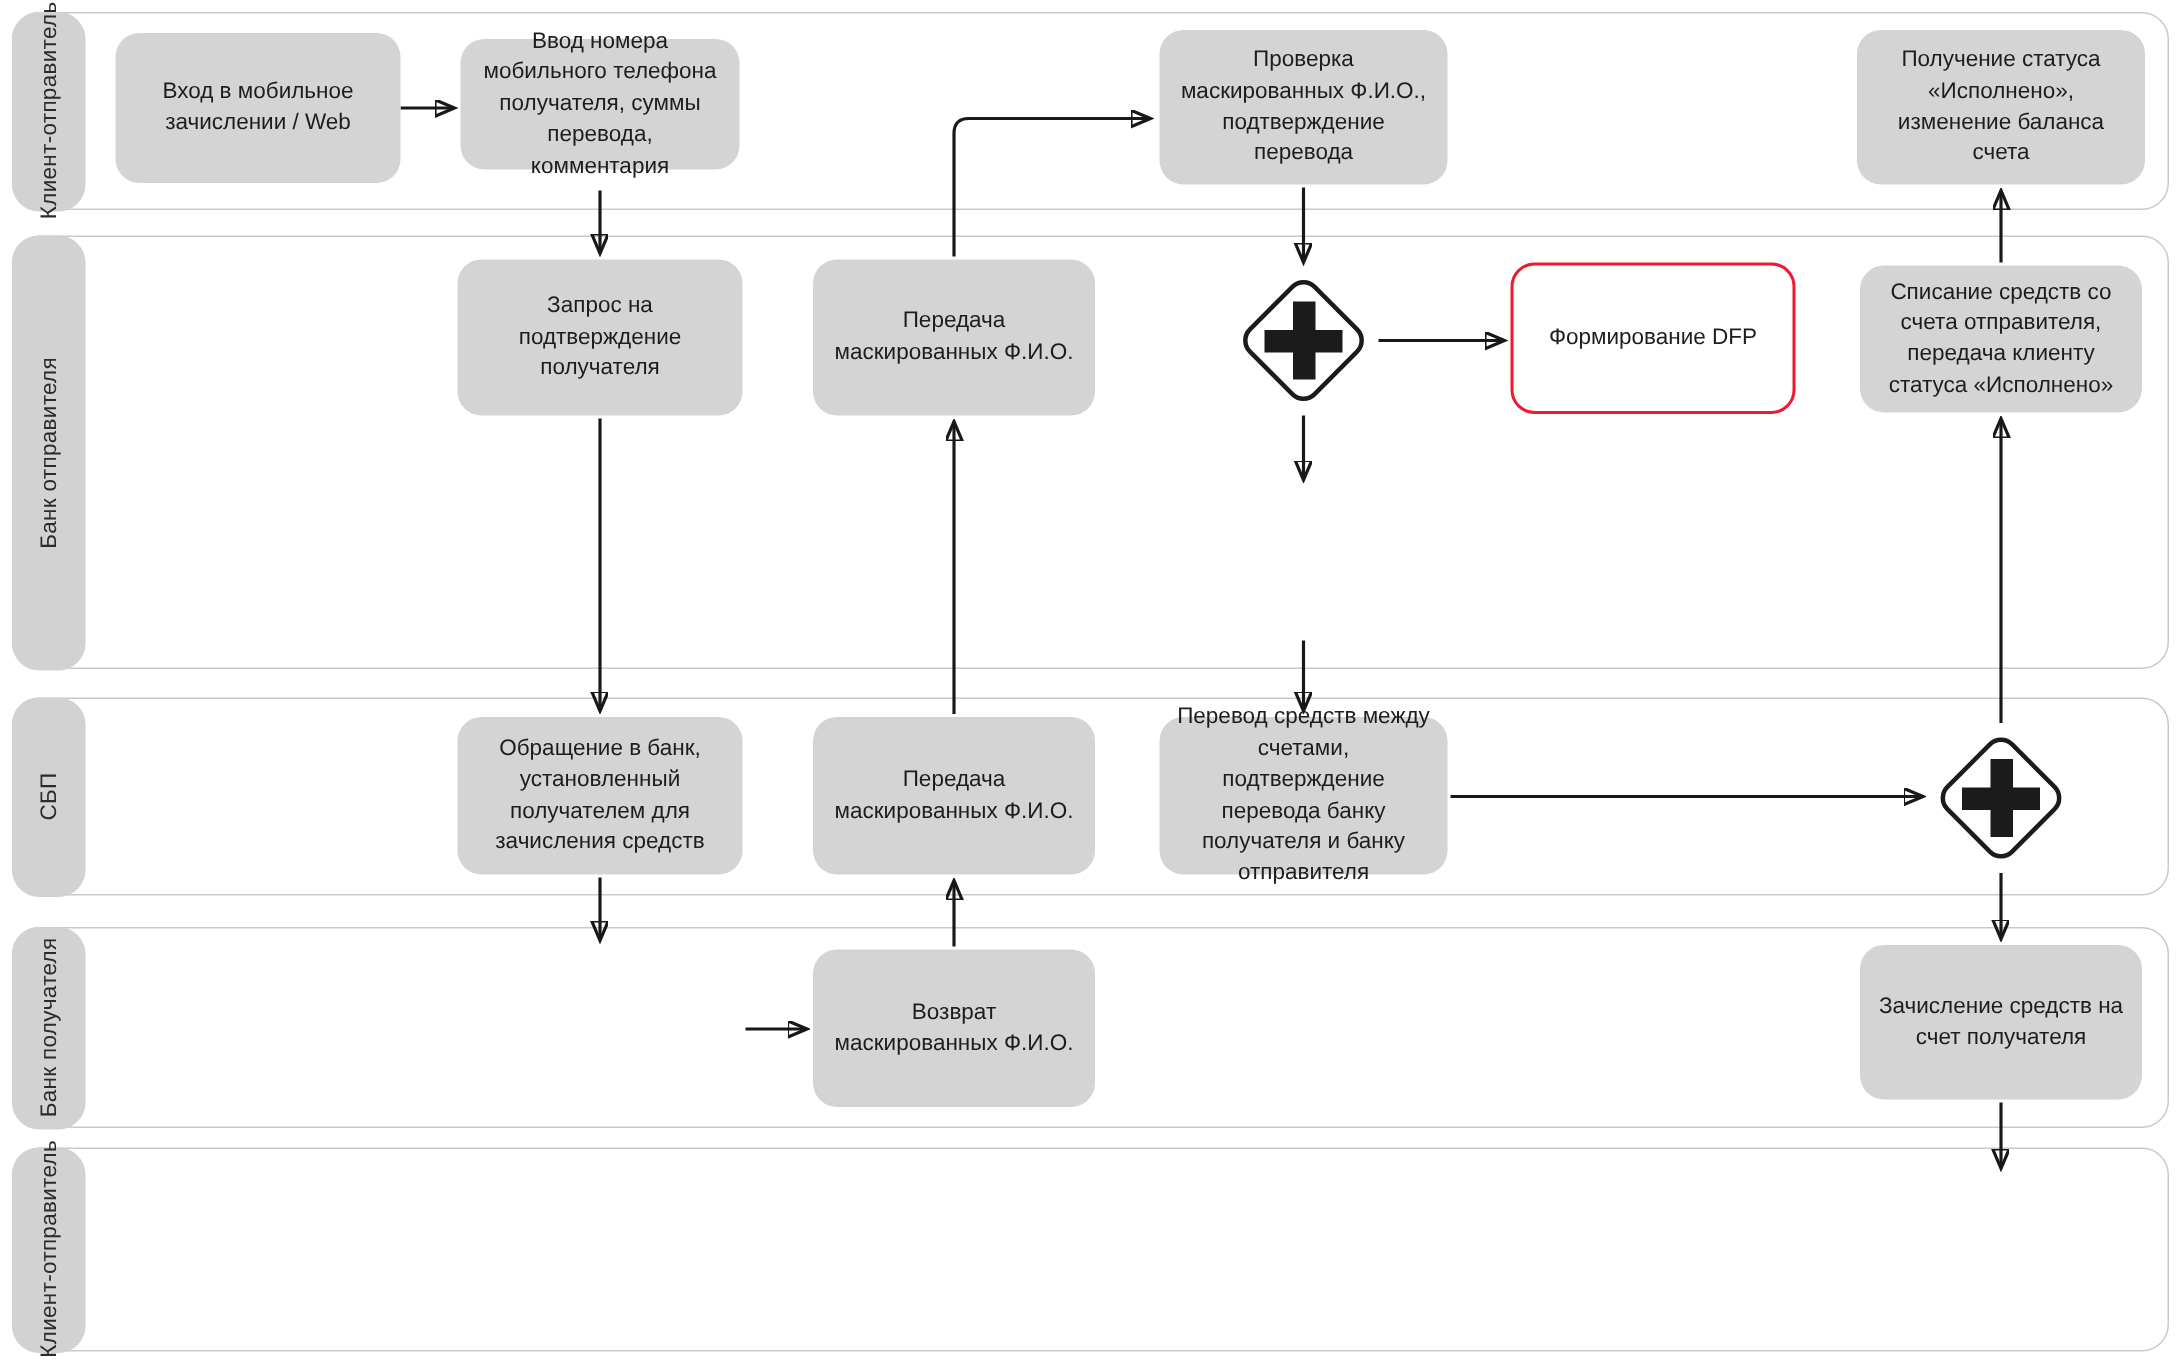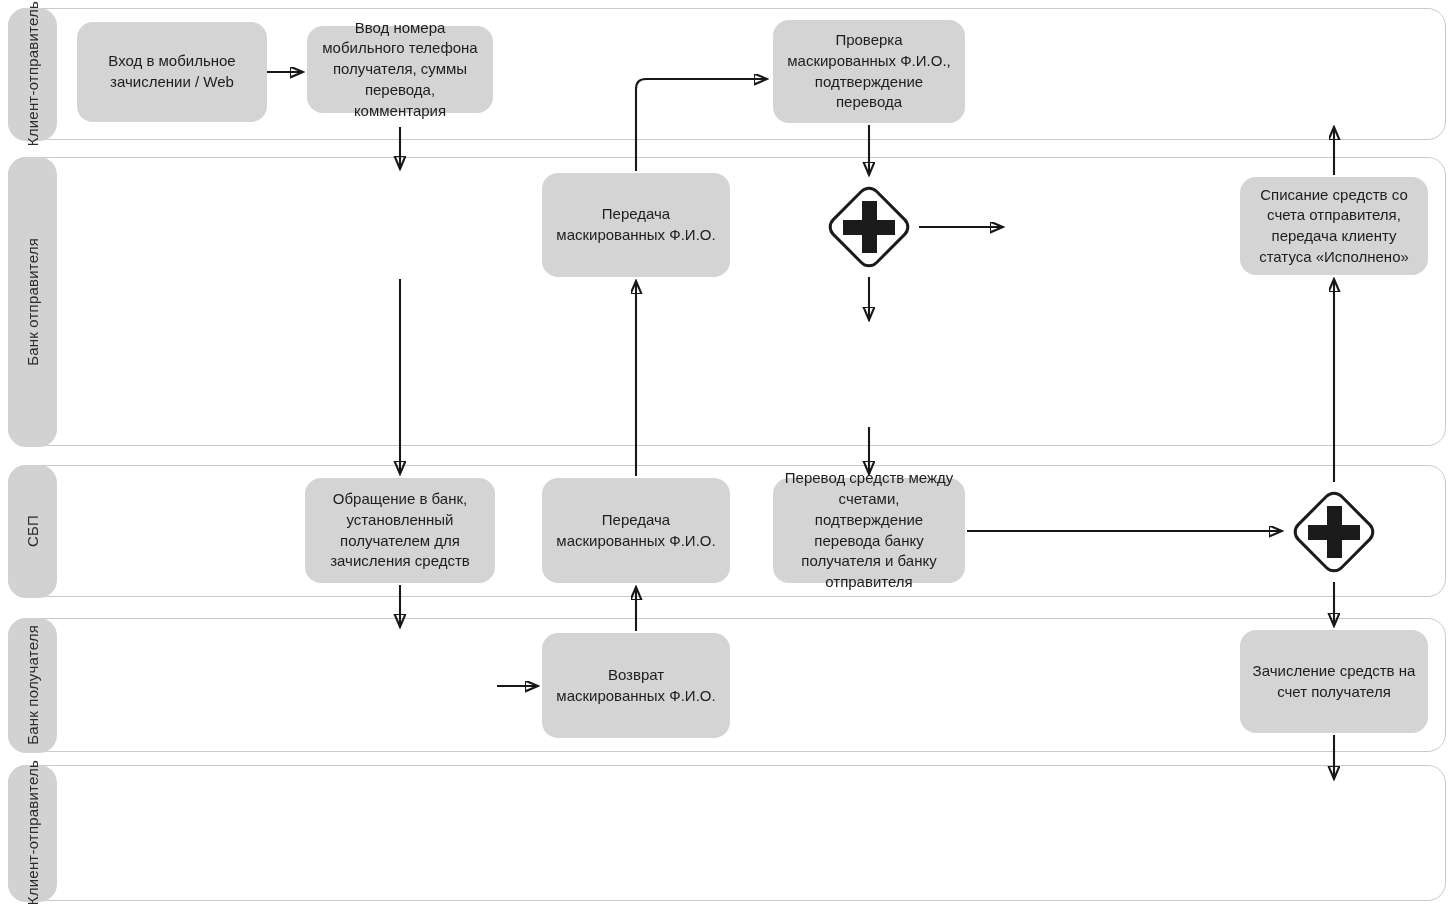--- a/index.html
+++ b/index.html
@@ -140,23 +140,32 @@
 
   <div class="task" style="left:77px;top:22px;width:190px;height:100px">
     <span>Вход в мобильное зачислении / Web</span>
   </div>
   <div class="task" style="left:307px;top:26px;width:186px;height:87px">
     <span>Ввод номера мобильного телефона получателя, суммы перевода, комментария</span>
   </div>
   <div class="task" style="left:773px;top:20px;width:192px;height:103px">
     <span>Проверка маскированных Ф.И.О., подтверждение перевода</span>
   </div>
+  <div class="task" style="left:1238px;top:20px;width:192px;height:103px">
+    <span>Получение статуса «Исполнено», изменение баланса счета</span>
+  </div>
 
+  <div class="task" style="left:305px;top:173px;width:190px;height:104px">
+    <span>Запрос на подтверждение получателя</span>
+  </div>
   <div class="task" style="left:542px;top:173px;width:188px;height:104px">
     <span>Передача маскированных Ф.И.О.</span>
+  </div>
+  <div class="task highlight" style="left:1007px;top:175px;width:190px;height:101px">
+    <span>Формирование DFP</span>
   </div>
   <div class="task" style="left:1240px;top:177px;width:188px;height:98px">
     <span>Списание средств со счета отправителя, передача клиенту статуса «Исполнено»</span>
   </div>
 
   <div class="task" style="left:305px;top:478px;width:190px;height:105px">
     <span>Обращение в банк, установленный получателем для зачисления средств</span>
   </div>
   <div class="task" style="left:542px;top:478px;width:188px;height:105px">
     <span>Передача маскированных Ф.И.О.</span>

